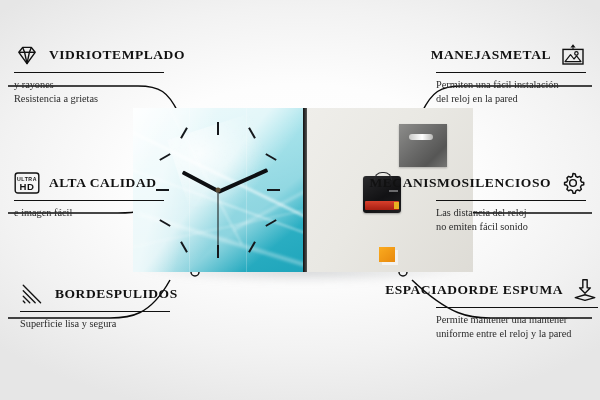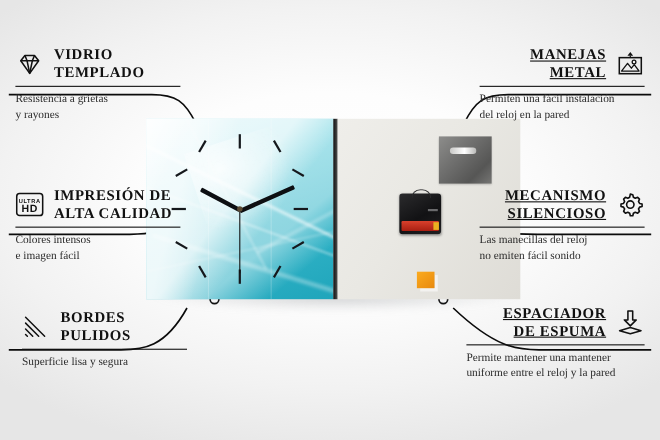--- a/index.html
+++ b/index.html
@@ -85,28 +85,28 @@
   }
 
   
   .callout{position:absolute;}
   .ctitle{
     display:flex;align-items:center;gap:9px;
     font-family:"Liberation Serif",serif;font-weight:700;
     font-size:13.5px;letter-spacing:.55px;color:#111;line-height:1.18;
     text-transform:uppercase;white-space:nowrap;
   }
-  .ctitle .tx{display:flex;flex-direction:column;}
+  .ctitle .tx{display:flex;flex-direction:row;}
   .rule{height:1.4px;background:#111;margin:4px 0 5px;}
   .cdesc{font-size:10.3px;color:#2b2b2b;line-height:1.34;white-space:nowrap;}
 
   .left .ctitle{justify-content:flex-start;}
   .left .cdesc{text-align:left;}
   .right .ctitle{justify-content:flex-end;}
-  .right .tx{text-align:right;text-decoration:underline;}
+  .right .tx{text-align:right;}
   .right .cdesc{text-align:left;}
 
   .ico{width:26px;height:26px;flex:0 0 26px;display:block;}
 
   svg.connector{position:absolute;left:0;top:0;width:600px;height:400px;pointer-events:none;}
 </style>
 </head>
 <body>
 
 <div id="stage">
@@ -189,38 +189,36 @@
             <path d="M8 5 L9.8 9.5 L12 20"></path>
           <path d="M16 5 L14.2 9.5 L12 20"></path>
         </g>
       </svg>
       <span class="tx">
         <span>VIDRIO</span>
         <span>TEMPLADO</span>
       </span>
     </div>
     <div class="rule"></div>
+    <div class="cdesc">y rayones</div>
     <div class="cdesc">Resistencia a grietas</div>
-    <div class="cdesc">y rayones</div>
   </div>
 
   <div class="callout left" style="left:14px;top:170px;width:150px;">
     <div class="ctitle">
       <svg class="ico" viewBox="0 0 26 26">
         <rect x="1.2" y="3" width="23.6" height="20" rx="2.6" fill="none" stroke="#111" stroke-width="1.4"></rect>
         <text x="13" y="11.4" font-family="Liberation Sans, sans-serif" font-size="5.2" font-weight="700" fill="#111" text-anchor="middle">ultra</text>
         <text x="13" y="20" font-family="Liberation Sans, sans-serif" font-size="9.6" font-weight="700" fill="#111" text-anchor="middle">HD</text>
       </svg>
       <span class="tx">
-        <span>IMPRESIÓN DE</span>
         <span>ALTA CALIDAD</span>
       </span>
     </div>
     <div class="rule"></div>
-    <div class="cdesc">Colores intensos</div>
     <div class="cdesc">e imagen fácil</div>
   </div>
 
   <div class="callout left" style="left:20px;top:281px;width:150px;">
     <div class="ctitle">
       <svg class="ico" viewBox="0 0 24 24">
         <g stroke="#111" stroke-width="1.25" stroke-linecap="round">
           <path d="M3 4 L19 20"></path>
             <path d="M3 9 L14 20"></path>
           <path d="M3 14 L9 20"></path>
@@ -260,25 +258,25 @@
       <span class="tx">
         <span>MECANISMO</span>
         <span>SILENCIOSO</span>
       </span>
       <svg class="ico" viewBox="0 0 24 24">
         <path d="M12 3.2 l2.1 .5 .5 2.1 1.6 .9 2-.8 1.5 1.5 -.8 2 .9 1.6 2.1 .5 v2.1 l-2.1 .5 -.9 1.6 .8 2 -1.5 1.5 -2-.8 -1.6 .9 -.5 2.1 h-2.1 l-.5-2.1 -1.6-.9 -2 .8 -1.5-1.5 .8-2 -.9-1.6 -2.1-.5 v-2.1 l2.1-.5 .9-1.6 -.8-2 1.5-1.5 2 .8 1.6-.9 Z" fill="none" stroke="#111" stroke-width="1.35" stroke-linejoin="round"></path>
         <circle cx="12" cy="12" r="3.1" fill="none" stroke="#111" stroke-width="1.35"></circle>
       </svg>
     </div>
     <div class="rule"></div>
-    <div class="cdesc">Las manecillas del reloj</div>
+    <div class="cdesc">Las distancia del reloj</div>
     <div class="cdesc">no emiten fácil sonido</div>
   </div>
 
-  <div class="callout right" style="left:424px;top:277px;width:162px;">
+  <div class="callout right" style="left:436px;top:277px;width:162px;">
     <div class="ctitle">
       <span class="tx">
         <span>ESPACIADOR</span>
         <span>DE ESPUMA</span>
       </span>
       <svg class="ico" viewBox="0 0 24 24">
         <path d="M10 2.5 h4 v7.5 h3 l-5 5 -5-5 h3 Z" fill="none" stroke="#111" stroke-width="1.3" stroke-linejoin="round"></path>
         <path d="M12 16.4 L21 19 L12 21.6 L3 19 Z" fill="none" stroke="#111" stroke-width="1.3" stroke-linejoin="round"></path>
       </svg>
     </div>

